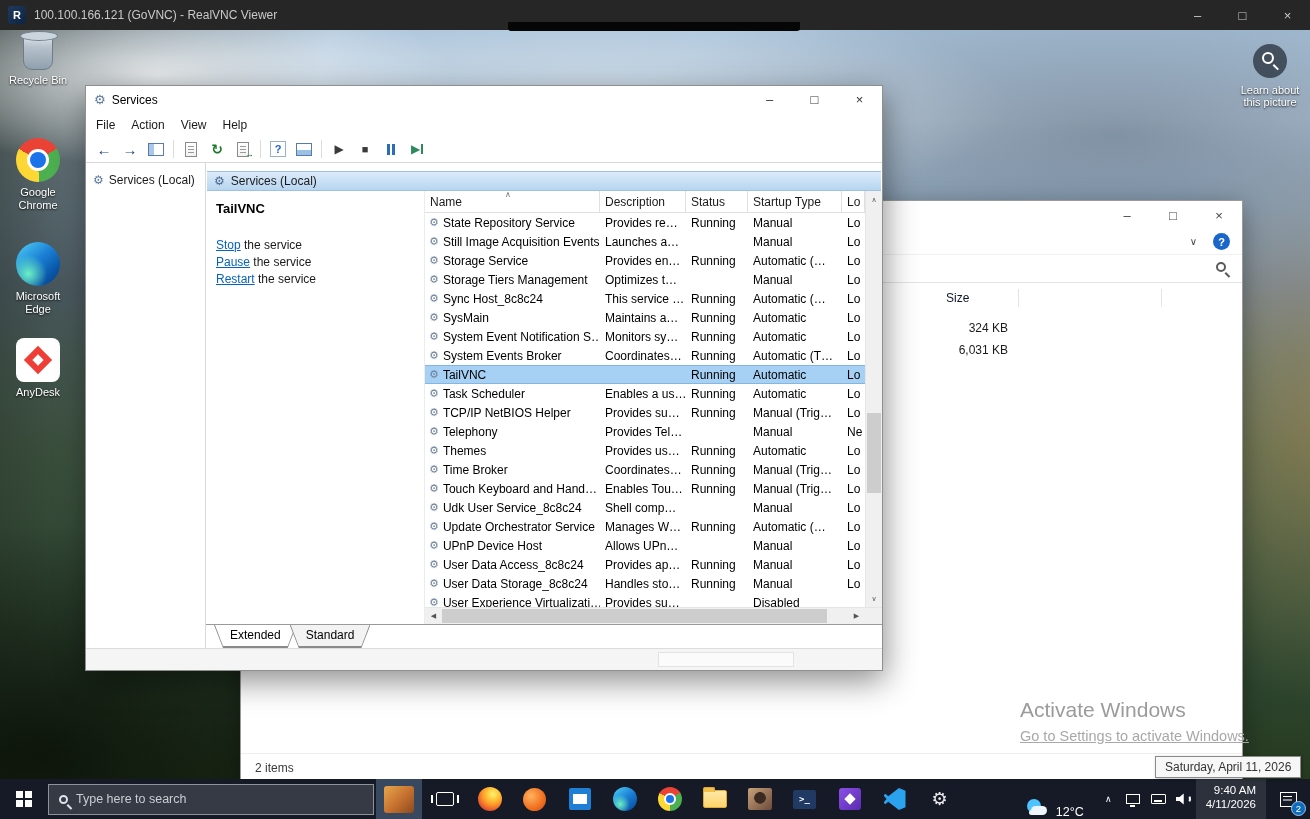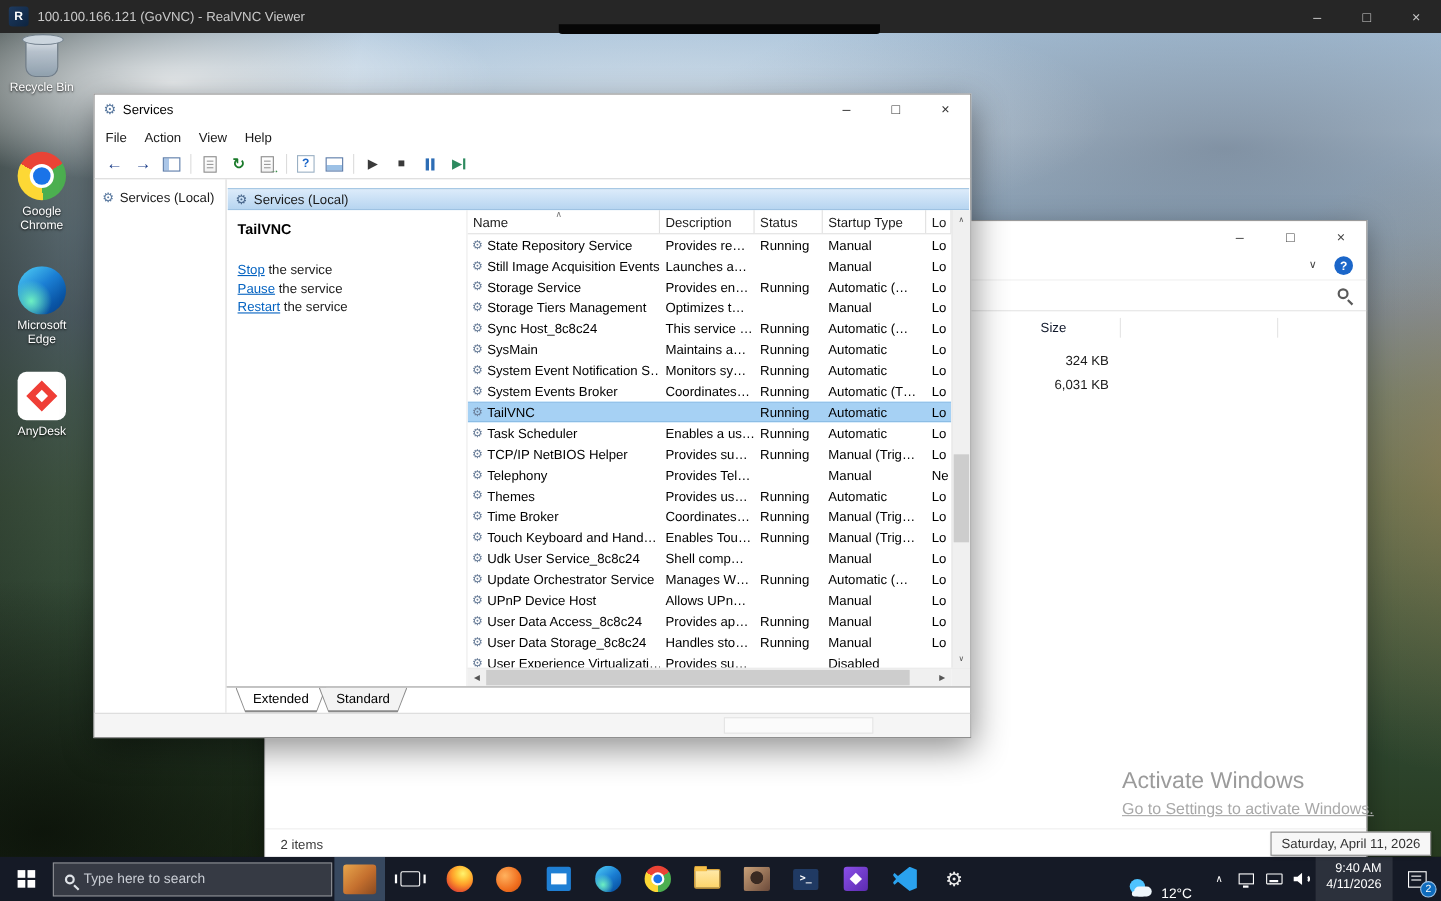--- a/index.html
+++ b/index.html
@@ -136,21 +136,21 @@
   .watermark { position:absolute; left:1020px; top:668px; z-index:4; pointer-events:none; }
   .watermark .wm1 { font-size:21px; color:#9b9b9b; }
   .watermark .wm2 { font-size:14.5px; color:#a8a8a8; margin-top:6px;text-decoration:underline; }
   .date-tooltip { position:absolute; left:1155px; top:756px; z-index:9; background:#f7f7f7; border:1px solid #8a8a8a; padding:3px 9px; font-size:12px; color:#333; box-shadow:1px 1px 3px rgba(0,0,0,.25); white-space:nowrap; }
 
   
   .taskbar { position:absolute; left:0; bottom:0; width:1310px; height:40px; background:#151a26; z-index:6; display:flex; align-items:center; color:#fff; }
   .tb-start { width:48px; height:40px; display:flex; align-items:center; justify-content:center; }
   .win-logo { display:grid; grid-template-columns:7px 7px; grid-template-rows:7px 7px; gap:2px; }
   .win-logo i { background:#fff; }
-  .tb-search { width:254px; height:31px; margin-right:2px; background:rgba(255,255,255,0.14); border:1px solid rgba(255,255,255,0.45); display:flex; align-items:center; padding-left:10px; gap:8px; }
+  .tb-search { width:326px; height:31px; margin-right:2px; background:rgba(255,255,255,0.14); border:1px solid rgba(255,255,255,0.45); display:flex; align-items:center; padding-left:10px; gap:8px; }
   .loupe-light { width:9px; height:9px; border:2px solid #dfe3e8; border-radius:50%; position:relative; flex:0 0 auto; }
   .loupe-light:after { content:""; position:absolute; left:7px; top:7px; width:6px; height:2px; background:#dfe3e8; transform:rotate(45deg); transform-origin:0 0; }
   .tb-search input { background:transparent; border:none; outline:none; color:#dfe3e8; font-size:12.5px; width:210px; font-family:"Liberation Sans","DejaVu Sans",sans-serif; }
   .tb-search input::placeholder { color:#c9cdd4; opacity:1; }
   .tb-highlight { width:46px; height:40px; display:flex; align-items:center; justify-content:center; background:rgba(135,180,230,0.30); }
   .tb-highlight .pic { width:30px; height:27px; border-radius:3px; background:linear-gradient(135deg,#e8a64c 0%,#c46f2e 55%,#8a4a20 100%); }
   .tb-btn { width:45px; height:40px; display:flex; align-items:center; justify-content:center; position:relative; }
   .taskview-ico { width:18px; height:14px; border:1.5px solid #fff; border-radius:2px; position:relative; }
   .taskview-ico:before { content:""; position:absolute; left:-6px; top:2px; width:2px; height:8px; background:#fff; }
   .taskview-ico:after { content:""; position:absolute; right:-6px; top:2px; width:2px; height:8px; background:#fff; }
@@ -226,20 +226,26 @@
       <div class="edge-logo"></div>
       <span class="lbl">Microsoft Edge</span>
     </div>
     <div class="desk-icon" style="left:0; top:308px;">
       <div class="anydesk-logo">
           <div class="diamond"></div>
         </div>
       <span class="lbl">AnyDesk</span>
     </div>
 
+    <div class="learn-about">
+      <div class="spotlight-circle">
+          <div class="loupe"></div>
+        </div>
+      <span class="lbl" style="width:70px;display:block;margin:6px auto 0;">Learn about this picture</span>
+    </div>
 
     <div class="exp-window">
       <div class="exp-titlebar">
         <div class="wbtn">
             <span>–</span>
           </div>
         <div class="wbtn">
             <span>□</span>
           </div>
         <div class="wbtn">

